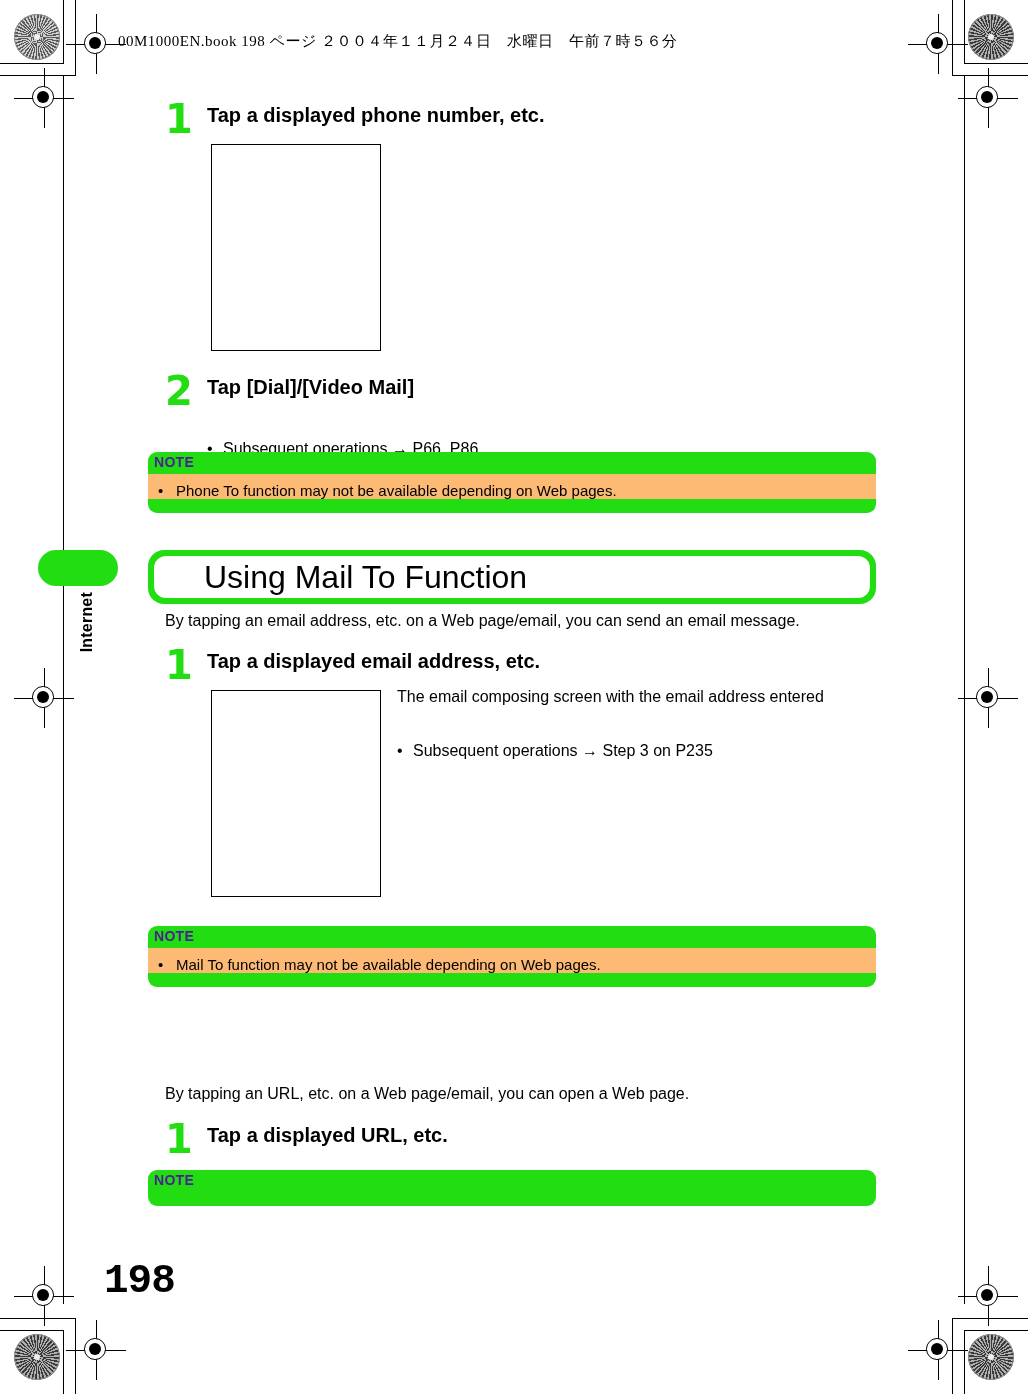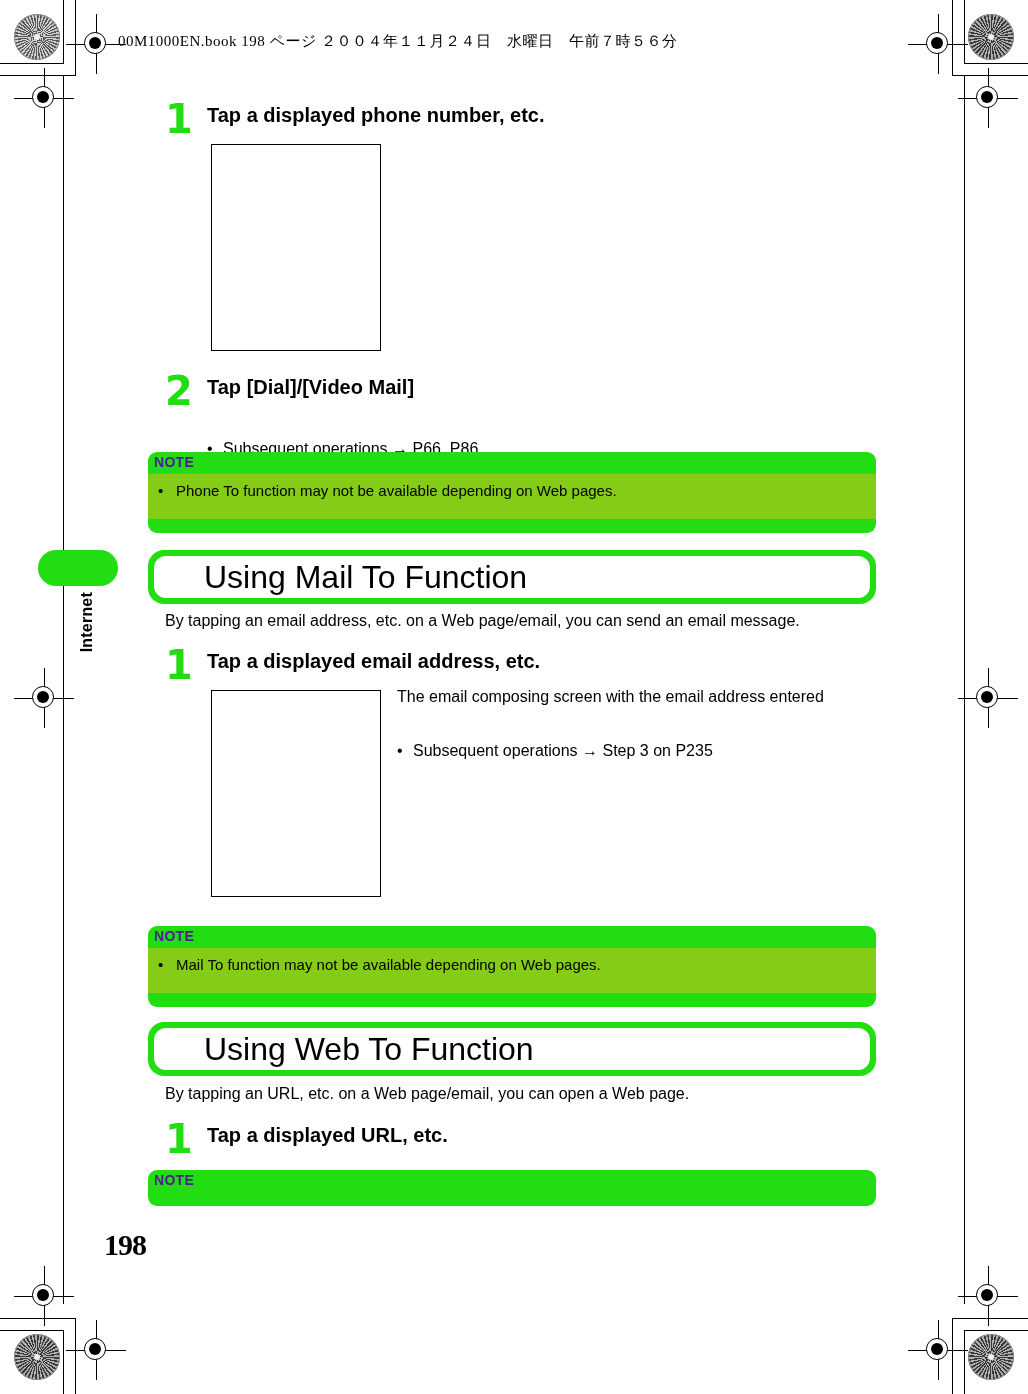--- a/index.html
+++ b/index.html
@@ -172,22 +172,22 @@
   .note-head span {
     position: absolute;
     left: 6px;
     top: 2px;
     font-size: 14px;
     font-weight: bold;
     color: #4c1d95;
     letter-spacing: 0.3px;
   }
   .note-body {
-    background: #84cc16;
-    padding: 8px 0 20px 0;
+    background: #fdba74;
+    padding: 8px 0 0 0;
   }
   .note-item {
     font-size: 15px;
     white-space: nowrap;
     padding-left: 10px;
   }
   .note-item .dot { display:inline-block; width: 18px; }
   .note-foot {
     height: 14px;
     background: var(--green);
@@ -214,23 +214,23 @@
   .sect-inner span {
     font-size: 32px;
     white-space: nowrap;
     margin-left: 36px;
   }
 
   
   .pagenum {
     position: absolute;
     left: 104px;
-    top: 1228px;
-    font-family: Liberation Serif, serif;
-    font-size: 30px;
+    top: 1258px;
+    font-family: Liberation Mono, monospace;
+    font-size: 41px;
     font-weight: bold;
     letter-spacing: -1px;
   }
 
   :root { --green: #22dd11; }
 </style>
 </head>
 <body>
 
 <div class="page-body">
@@ -393,25 +393,20 @@
   <div class="note" style="left:148px; top:926px; width:728px;">
     <div class="note-head">
         <span>NOTE</span>
       </div>
     <div class="note-body">
       <div class="note-item"><span class="dot">•</span><span>Mail To function may not be available depending on Web pages.</span></div>
     </div>
     <div class="note-foot"></div>
   </div>
 
-  <div class="sect" style="left:148px; top:1022px; width:728px; height:54px;">
-    <div class="sect-inner">
-        <span>Using Web To Function</span>
-      </div>
-  </div>
   <div class="bodytext" style="left:165px; top:1085px; width:720px;">By tapping an URL, etc. on a Web page/email, you can open a Web page.</div>
 
   <div class="step" style="left:165px; top:1120px; width:700px;">
     <div class="step-num">1</div>
     <div class="step-title">Tap a displayed URL, etc.</div>
   </div>
 
   <div class="note" style="left:148px; top:1170px; width:728px;">
     <div class="note-head">
         <span>NOTE</span>

